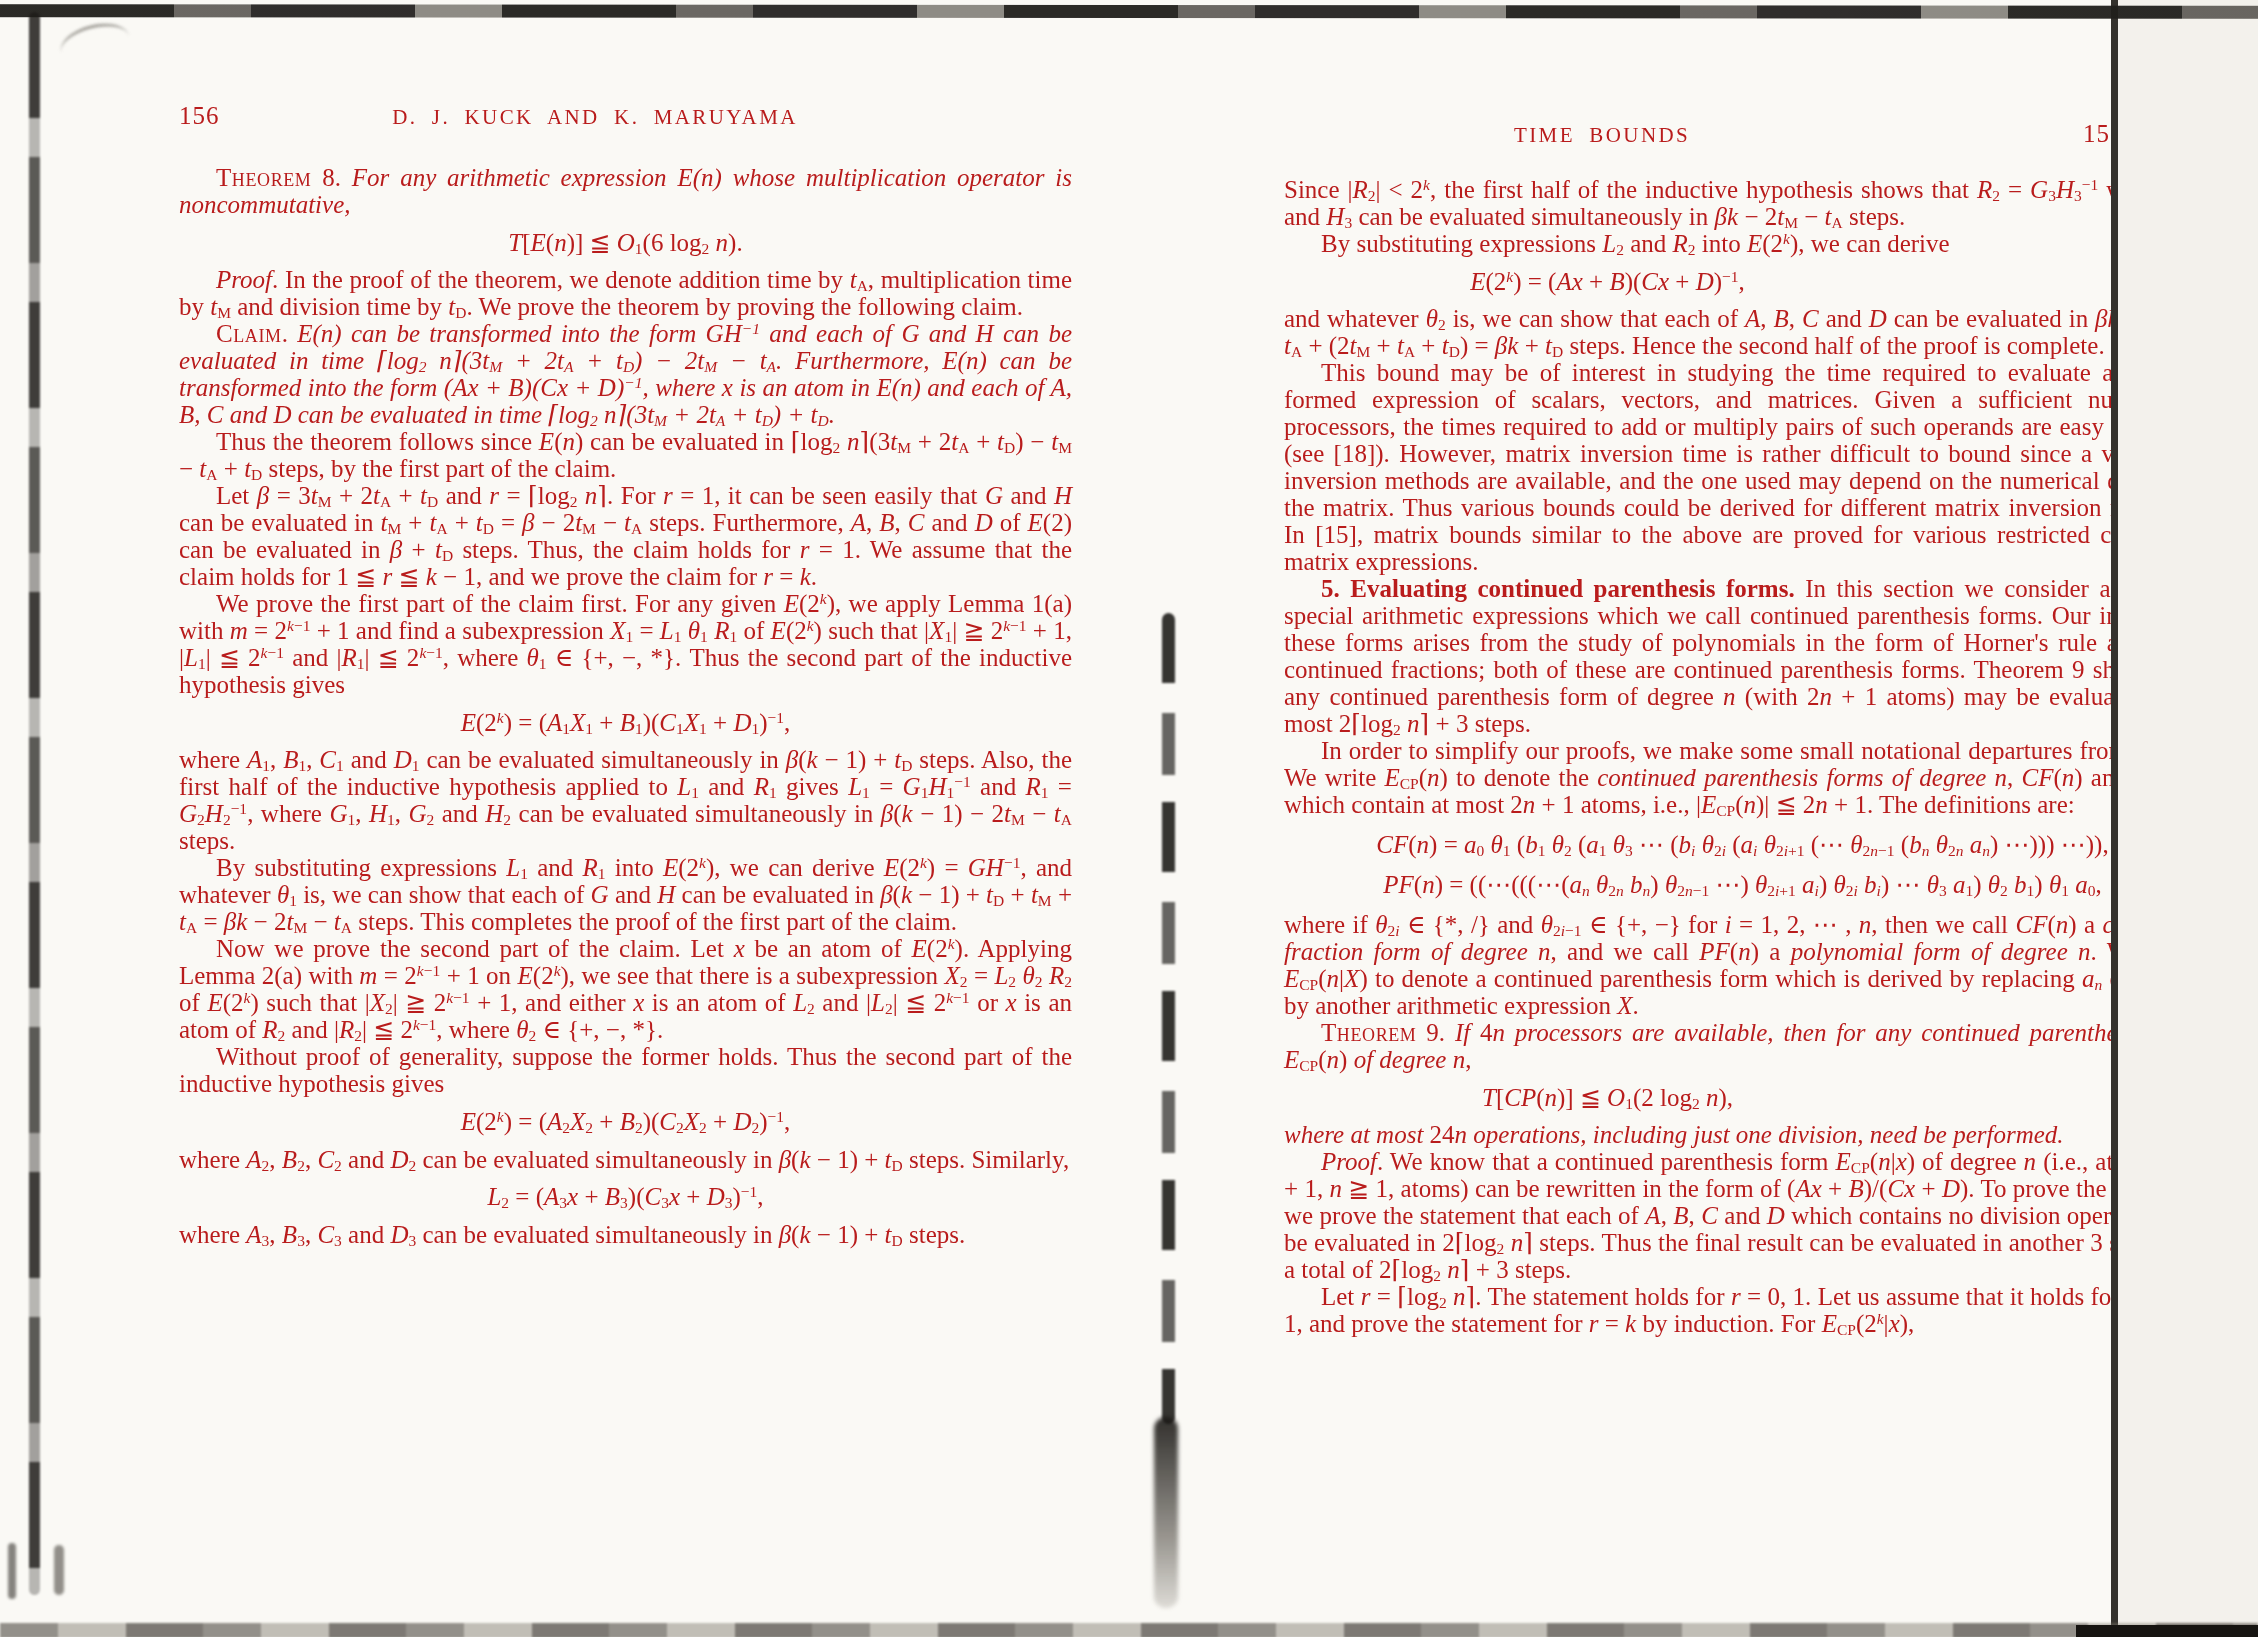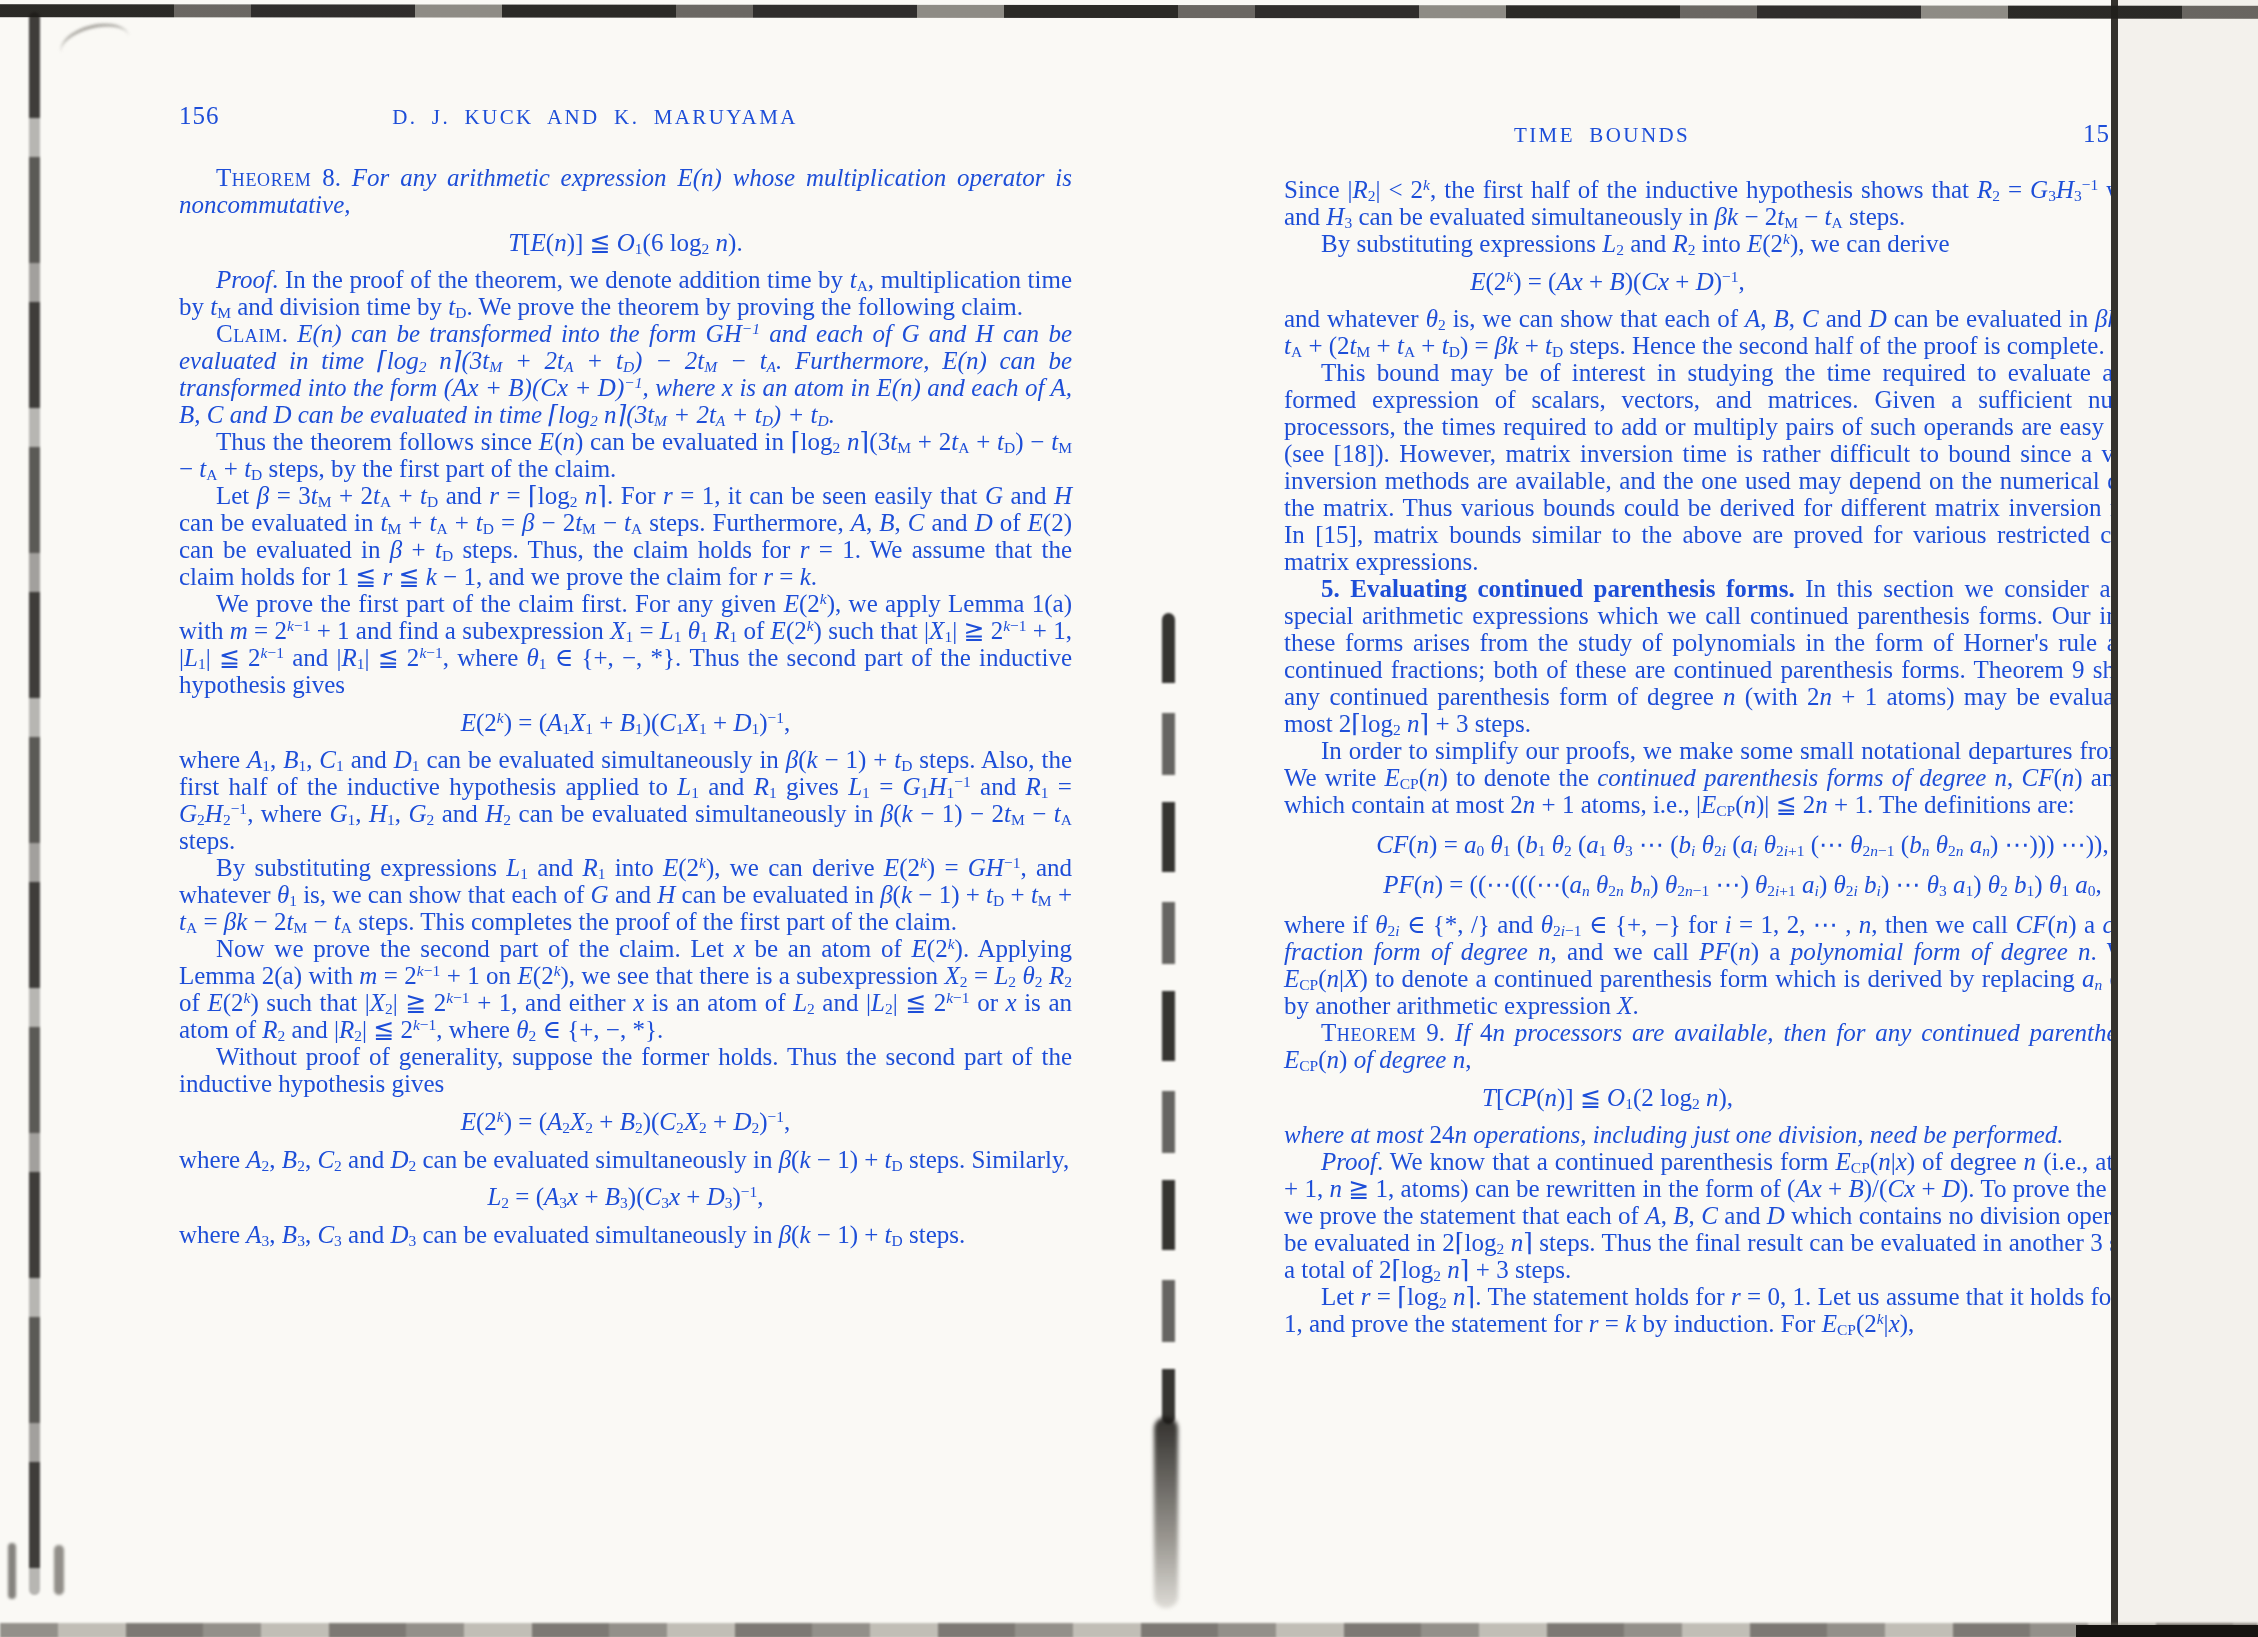--- a/index.html
+++ b/index.html
@@ -2,21 +2,21 @@
 <html><head>
 <meta charset="utf-8">
 <style>
   html,body{margin:0;padding:0;background:#dedcd6;}
   #canvas{
     position:relative;
     width:2258px;height:1638px;
     background:#faf9f5;
     overflow:hidden;
     font-family:"Liberation Serif","DejaVu Serif",serif;
-    color:#1d4ed8;
+    color:#b91c1c;
   }
   .page{position:absolute;z-index:1;}
   #page-left{left:179px;top:102px;width:893px;}
   #page-right{left:1284px;top:120px;width:917px;}
   .header-row{position:relative;height:29px;font-size:25px;}
   .pagenum{position:absolute;top:0;letter-spacing:1px;}
   #page-left .pagenum{left:0;}
   #page-right .pagenum{left:799px;}
   .running-head{
     position:absolute;top:2.9px;

